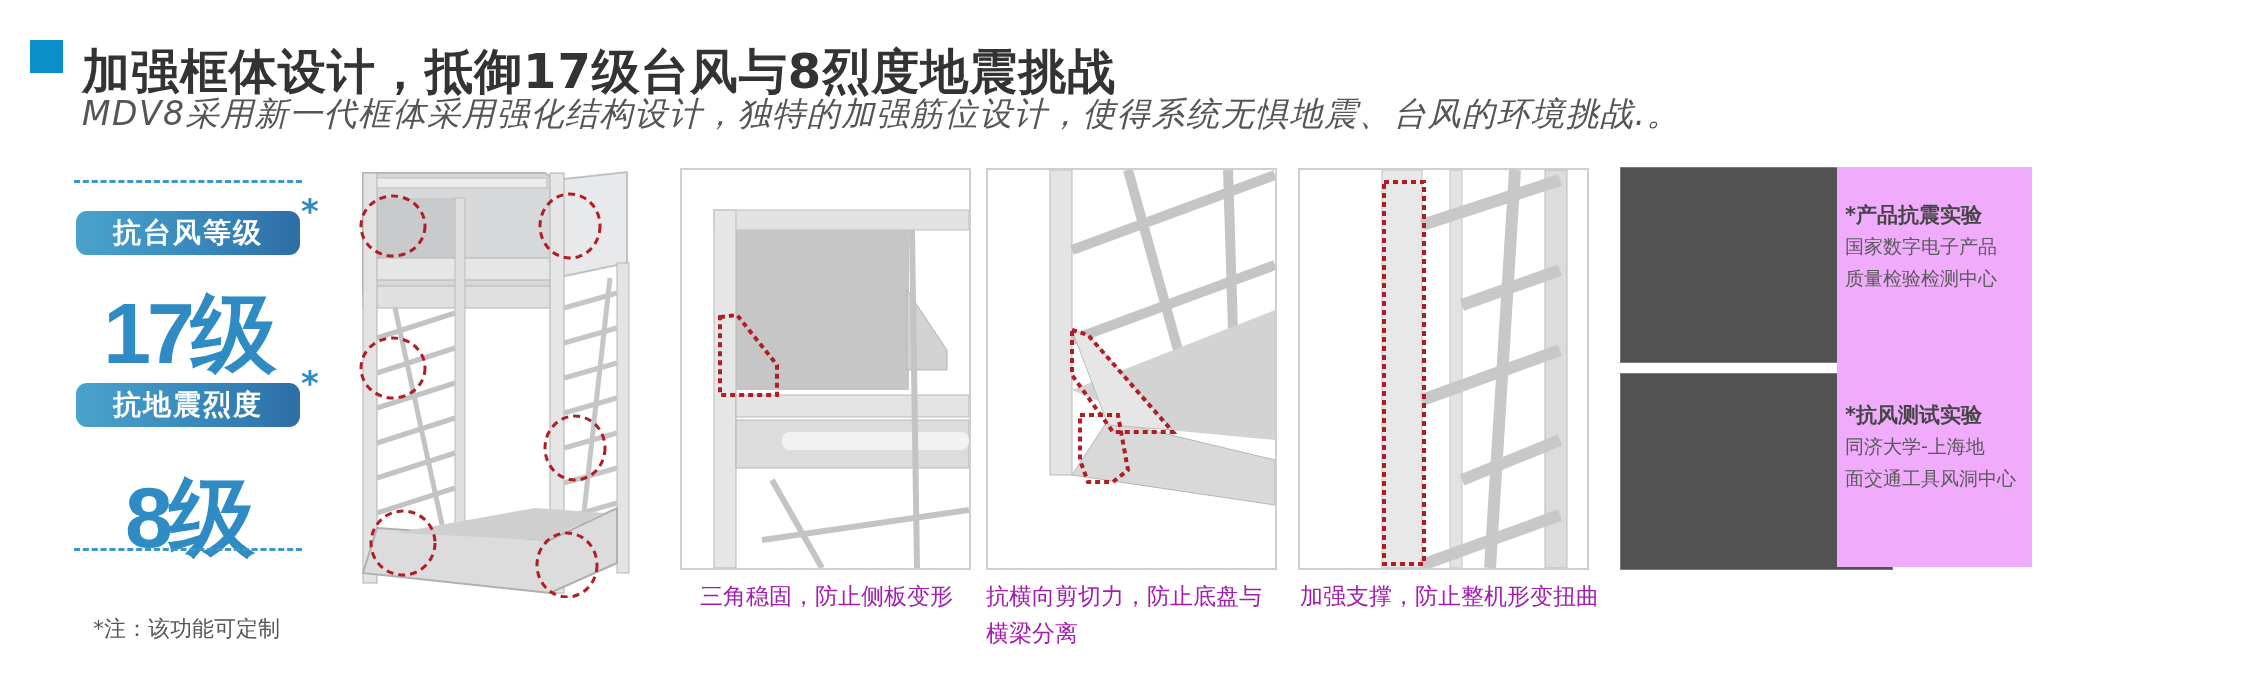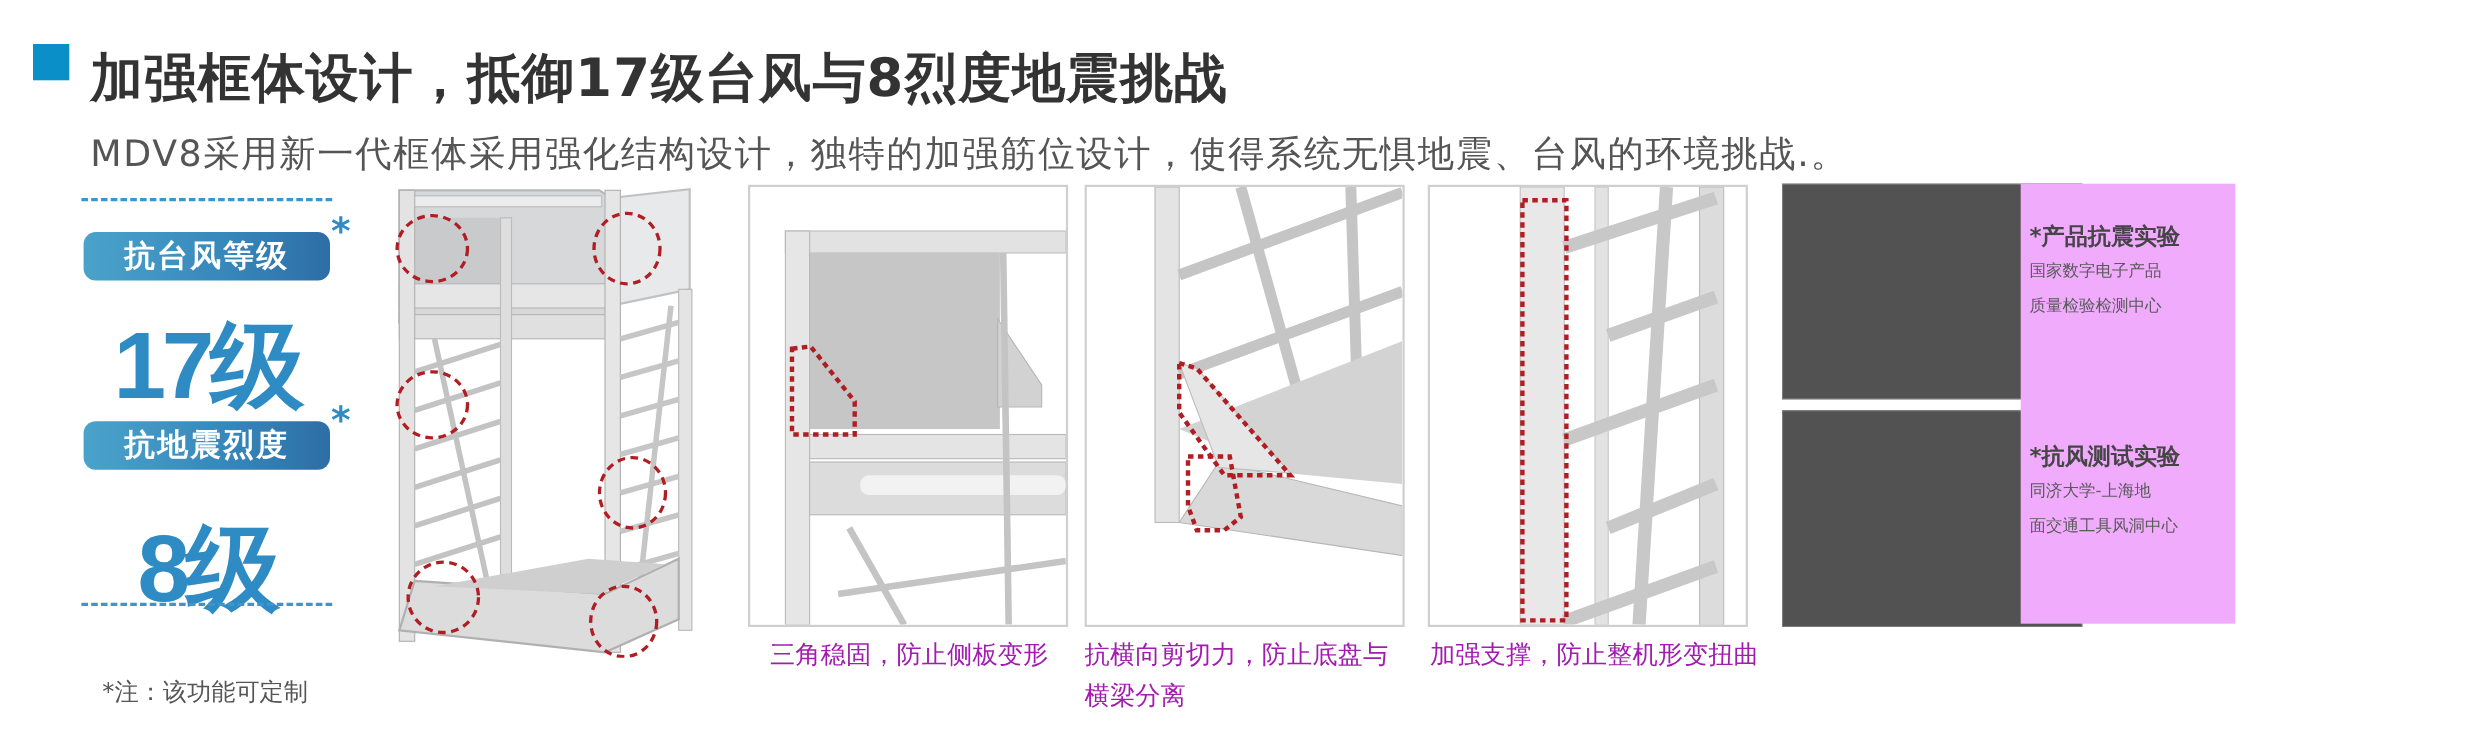--- a/index.html
+++ b/index.html
@@ -2,40 +2,40 @@
 <html><head>
 <meta charset="utf-8">
 <style>
   html, body { margin:0; padding:0; background:#ffffff; }
   body { width:2260px; height:680px; position:relative; overflow:hidden;
          font-family:"DejaVu Sans","Liberation Sans",sans-serif; }
   .abs { position:absolute; }
   .title-mark { left:30px; top:40px; width:33px; height:33px; background:#0a8fc9; }
   .title { left:82px; top:28px; font-size:48px; font-weight:bold; color:#333333;
            letter-spacing:1px; white-space:nowrap; line-height:60px;margin-top:13px; }
-  .subtitle { left:82px; top:118px; font-size:33px; color:#555555; white-space:nowrap;
-              line-height:44px; letter-spacing:1.5px; }
+  .subtitle { left:82px; top:92px; font-size:33px; color:#555555; white-space:nowrap;
+              line-height:44px; letter-spacing:1.5px;font-style:italic; }
   .dash { left:74px; width:228px; height:0; border-top:3px dashed #3c95cc; }
   .badge { left:76px; width:224px; height:44px; border-radius:11px;
            background:linear-gradient(90deg,#4aa3cb 0%,#3686ba 60%,#2d6ea5 100%);
            color:#fff; font-size:28px; font-weight:bold; text-align:center; line-height:44px;
            letter-spacing:2px; }
   .star { font-size:34px; font-weight:bold; color:#2e8bc3; line-height:30px; }
   .big { font-size:86px; font-weight:900; color:#2e8bc3; text-align:center; width:224px; left:76px;
          line-height:86px; letter-spacing:-4px; font-family:"Liberation Sans","DejaVu Sans",sans-serif;margin-top:20px; }
   .note { left:93px; top:614px; font-size:22px; color:#555; white-space:nowrap; }
   .cabinet { left:355px; top:168px; width:280px; height:430px; }
   .panel { top:168px; width:291px; height:402px; border:2px solid #cfcfcf; box-sizing:border-box;
            background:#fff; overflow:hidden; }
   .caption { top:578px; font-size:23px; color:#a21caf; line-height:37px; width:300px; }
   .dark-box { left:1620px; width:273px; background:#525252; border:1px solid #7a7a7a; box-sizing:border-box; }
   .gray-panel { left:1837px; top:167px; width:195px; height:400px; background:#f0abfc; }
   .test-block { position:absolute; left:8px; }
   .test-head { font-size:21px; font-weight:bold; color:#454545; line-height:30px; white-space:nowrap; }
-  .test-line { font-size:15px; color:#5a5a5a; line-height:32px; white-space:nowrap; }
+  .test-line { font-size:19px; color:#5a5a5a; line-height:32px; white-space:nowrap; }
   svg { display:block; }
 </style>
 </head>
 <body>
 
 <div class="abs title-mark"></div>
 <div class="abs title">加强框体设计，抵御17级台风与8烈度地震挑战</div>
 <div class="abs subtitle">MDV8采用新一代框体采用强化结构设计，独特的加强筋位设计，使得系统无惧地震、台风的环境挑战.。</div>
 
 <div class="abs dash" style="top:180px;"></div>

